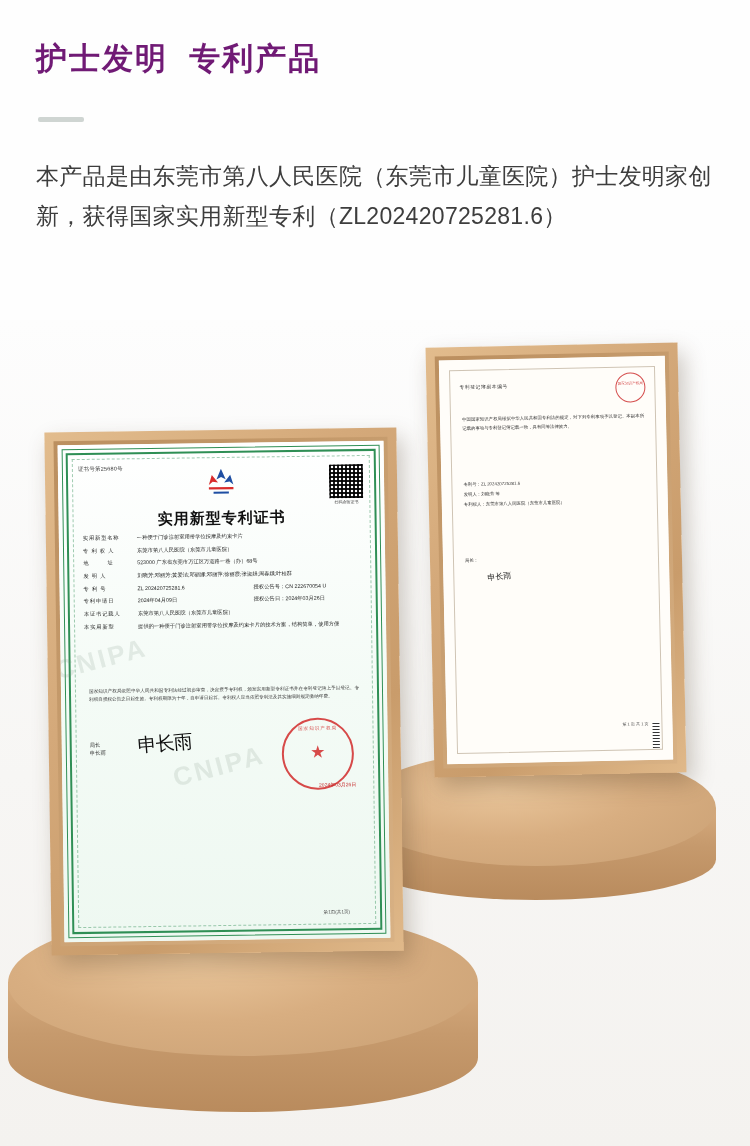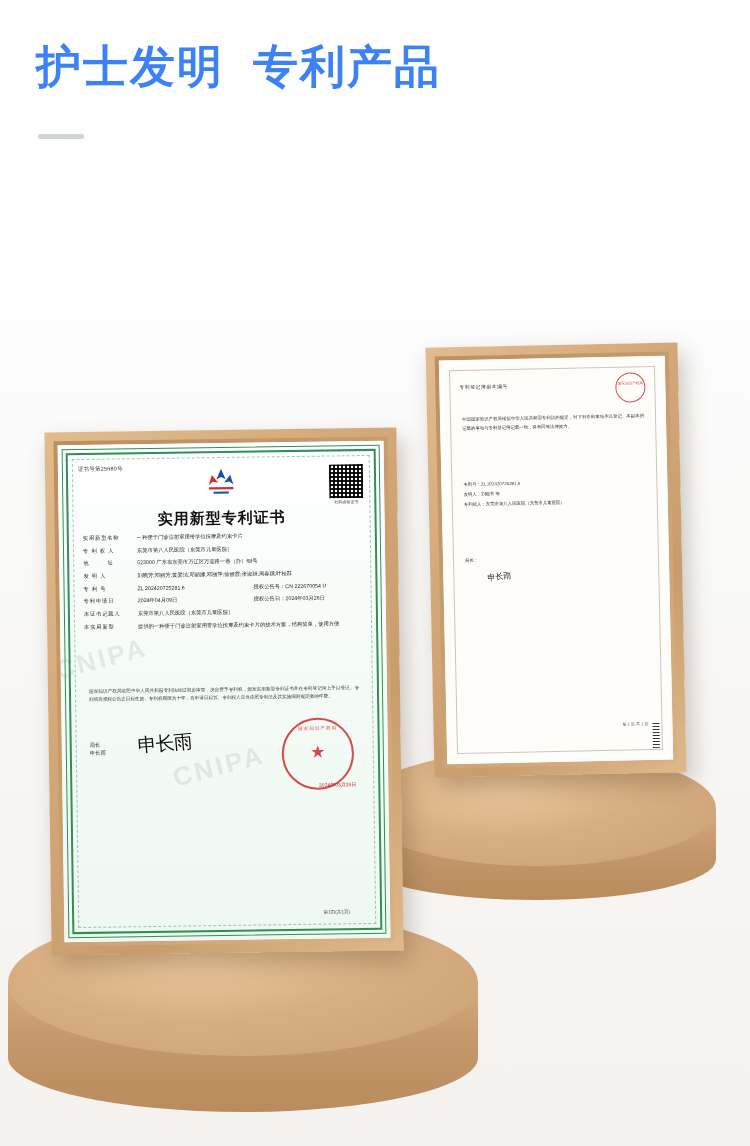--- a/index.html
+++ b/index.html
@@ -20,23 +20,23 @@
     width: 750px;
     height: 1146px;
     background: #fefefe;
   }
 
   
   .header {
     padding: 40px 36px 0 36px;
   }
   .headline {
-    font-size: 45px;
+    font-size: 31px;
     font-weight: bold;
-    color: #3b82f6;
+    color: #701a75;
     letter-spacing: 2px;
     line-height: 1.2;
     white-space: pre;
   }
   .rule {
     width: 46px;
     height: 5px;
     background: #cfd5d2;
     margin: 40px 0 34px 2px;
     border-radius: 2px;
@@ -413,20 +413,21 @@
   }
 </style>
 </head>
 <body>
 
 <div class="page">
 
   <div class="header">
     <div class="headline">护士发明  专利产品</div>
     <div class="rule"></div>
+    <div class="subtext">本产品是由东莞市第八人民医院（东莞市儿童医院）护士发明家创新，获得国家实用新型专利（ZL202420725281.6）</div>
   </div>
 
   <div class="scene">
 
     <div class="pedestal" id="pedestal-right">
       <div class="side"></div>
       <div class="top"></div>
     </div>
 
     <div class="frame" id="frame-right">

